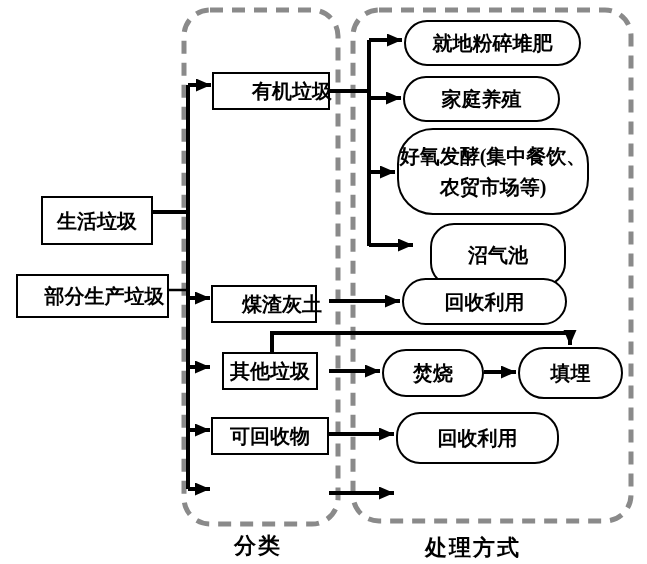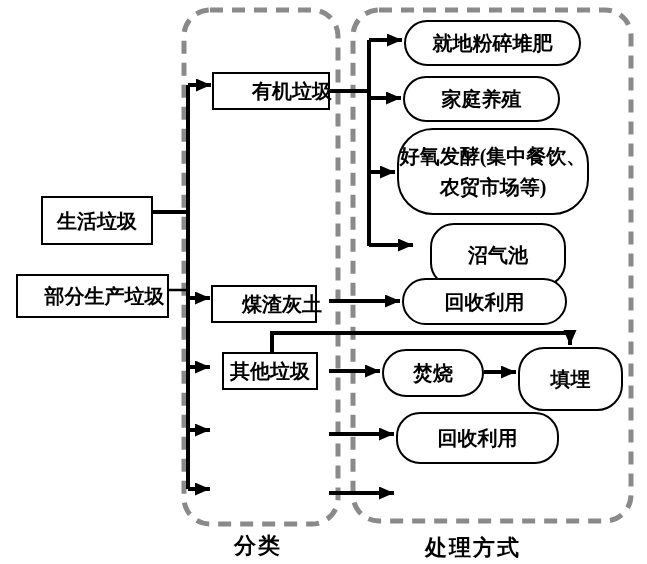--- a/index.html
+++ b/index.html
@@ -58,31 +58,32 @@
     <path d="M329,434 H394" fill="none" stroke="#000" stroke-width="4" marker-end="url(#arr)"></path>
     <path d="M329,493 H394" fill="none" stroke="#000" stroke-width="4" marker-end="url(#arr)"></path>
   </svg>
 
   <div class="box" style="left:41px;top:196px;width:112px;height:49px;">生活垃圾</div>
   <div class="box" style="left:16px;top:274px;width:153px;height:44px;padding-left:24px;">部分生产垃圾</div>
 
   <div class="box" style="left:212px;top:72px;width:118px;height:38px;padding-left:42px;">有机垃圾</div>
   <div class="box" style="left:211px;top:285px;width:106px;height:38px;padding-left:36px;">煤渣灰土</div>
   <div class="box" style="left:211px;top:352px;width:96px;height:38px;margin-left:11px;">其他垃圾</div>
+  <div class="box" style="left:211px;top:417px;width:118px;height:38px;">可回收物</div>
 
   <div class="box rounded" style="left:404px;top:20px;width:177px;height:46px;">就地粉碎堆肥</div>
   <div class="box rounded" style="left:403px;top:76px;width:157px;height:46px;">家庭养殖</div>
   <div class="box rounded two-line" style="left:397px;top:128px;width:192px;height:87px;border-radius:36px;">
     <div>
       <div>好氧发酵(集中餐饮、</div>
       <div>农贸市场等)</div>
     </div>
   </div>
   <div class="box rounded" style="left:430px;top:223px;width:136px;height:64px;">沼气池</div>
   <div class="box rounded" style="left:402px;top:278px;width:165px;height:47px;">回收利用</div>
   <div class="box rounded" style="left:382px;top:349px;width:102px;height:48px;">焚烧</div>
-  <div class="box rounded" style="left:518px;top:347px;width:105px;height:64px;border-radius:26px;">填埋</div>
+  <div class="box rounded" style="left:518px;top:347px;width:105px;height:52px;border-radius:26px;">填埋</div>
   <div class="box rounded" style="left:396px;top:412px;width:163px;height:52px;">回收利用</div>
 
   <div class="group-label" style="left:417px;top:533px;width:112px;">处理方式</div>
   <div class="group-label" style="left:222px;top:531px;width:72px;">分类</div>
 
 </div>
 
 </body></html>

